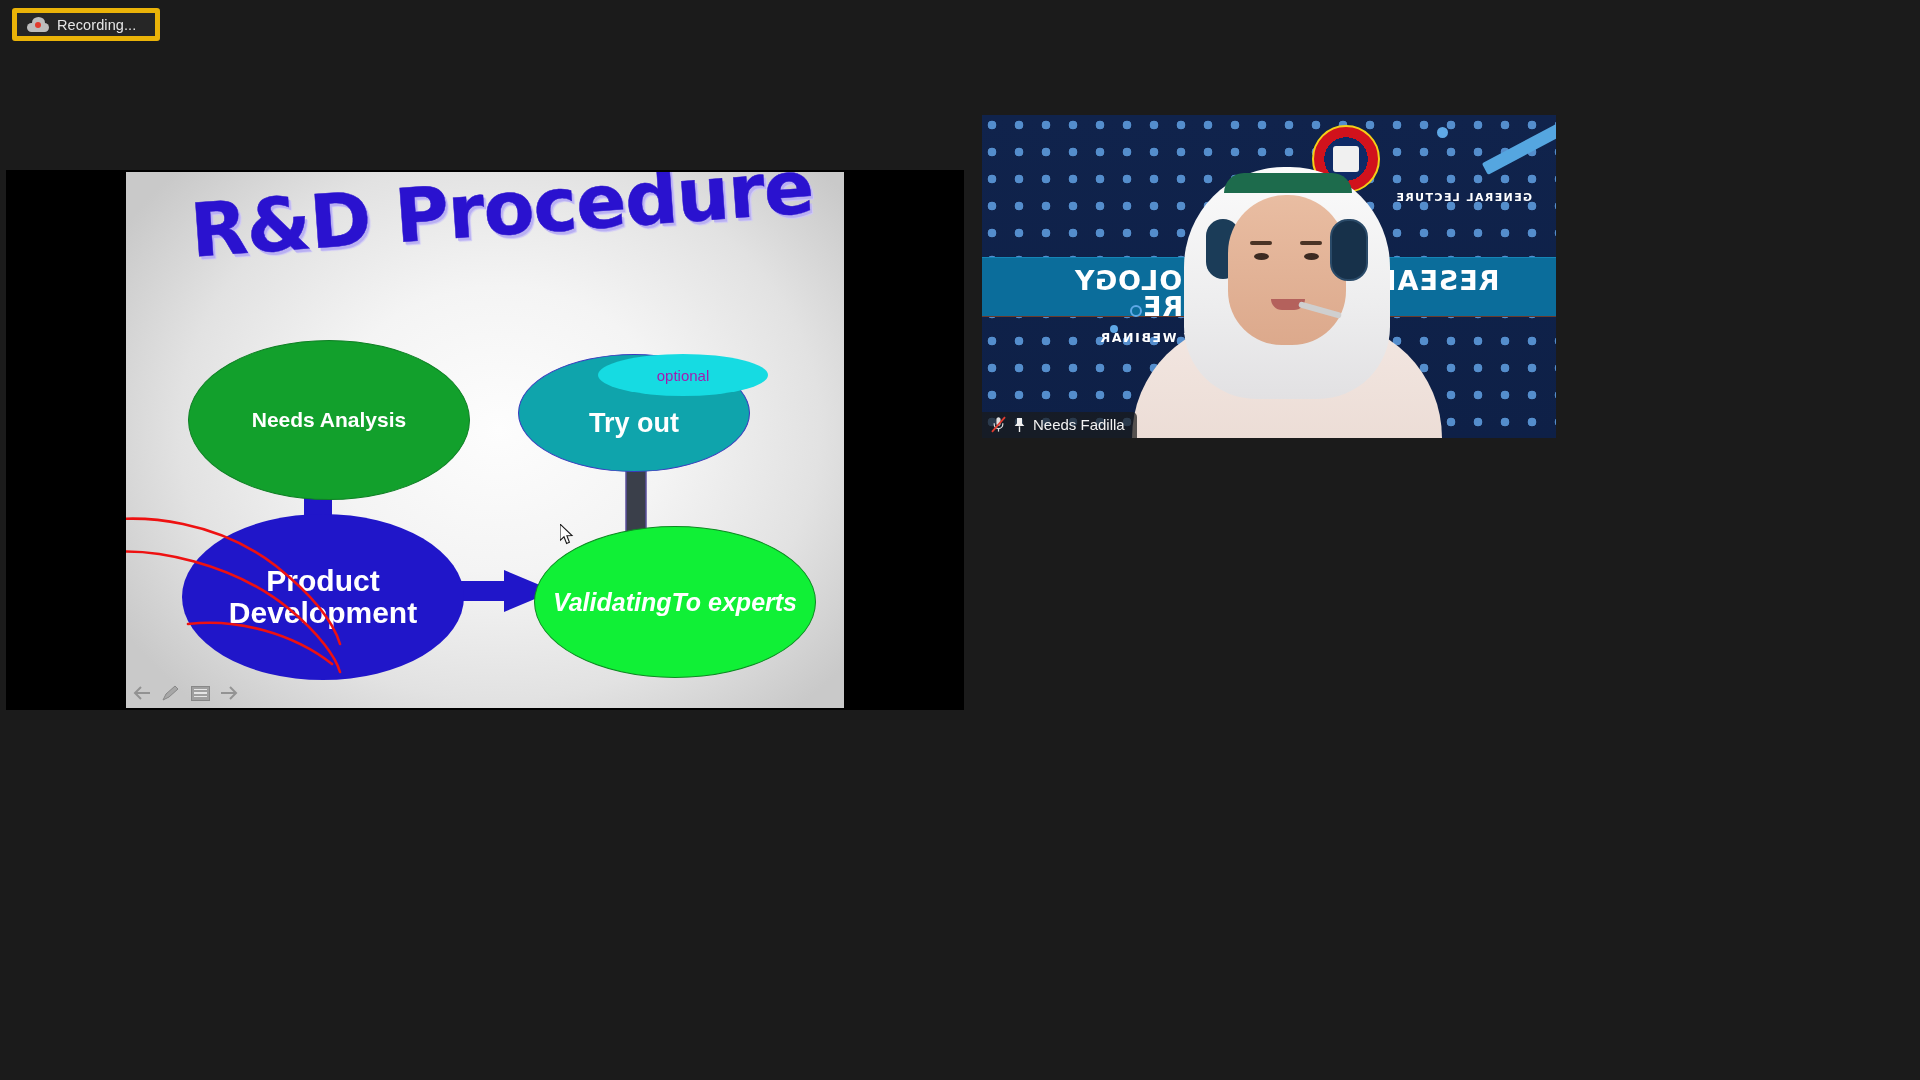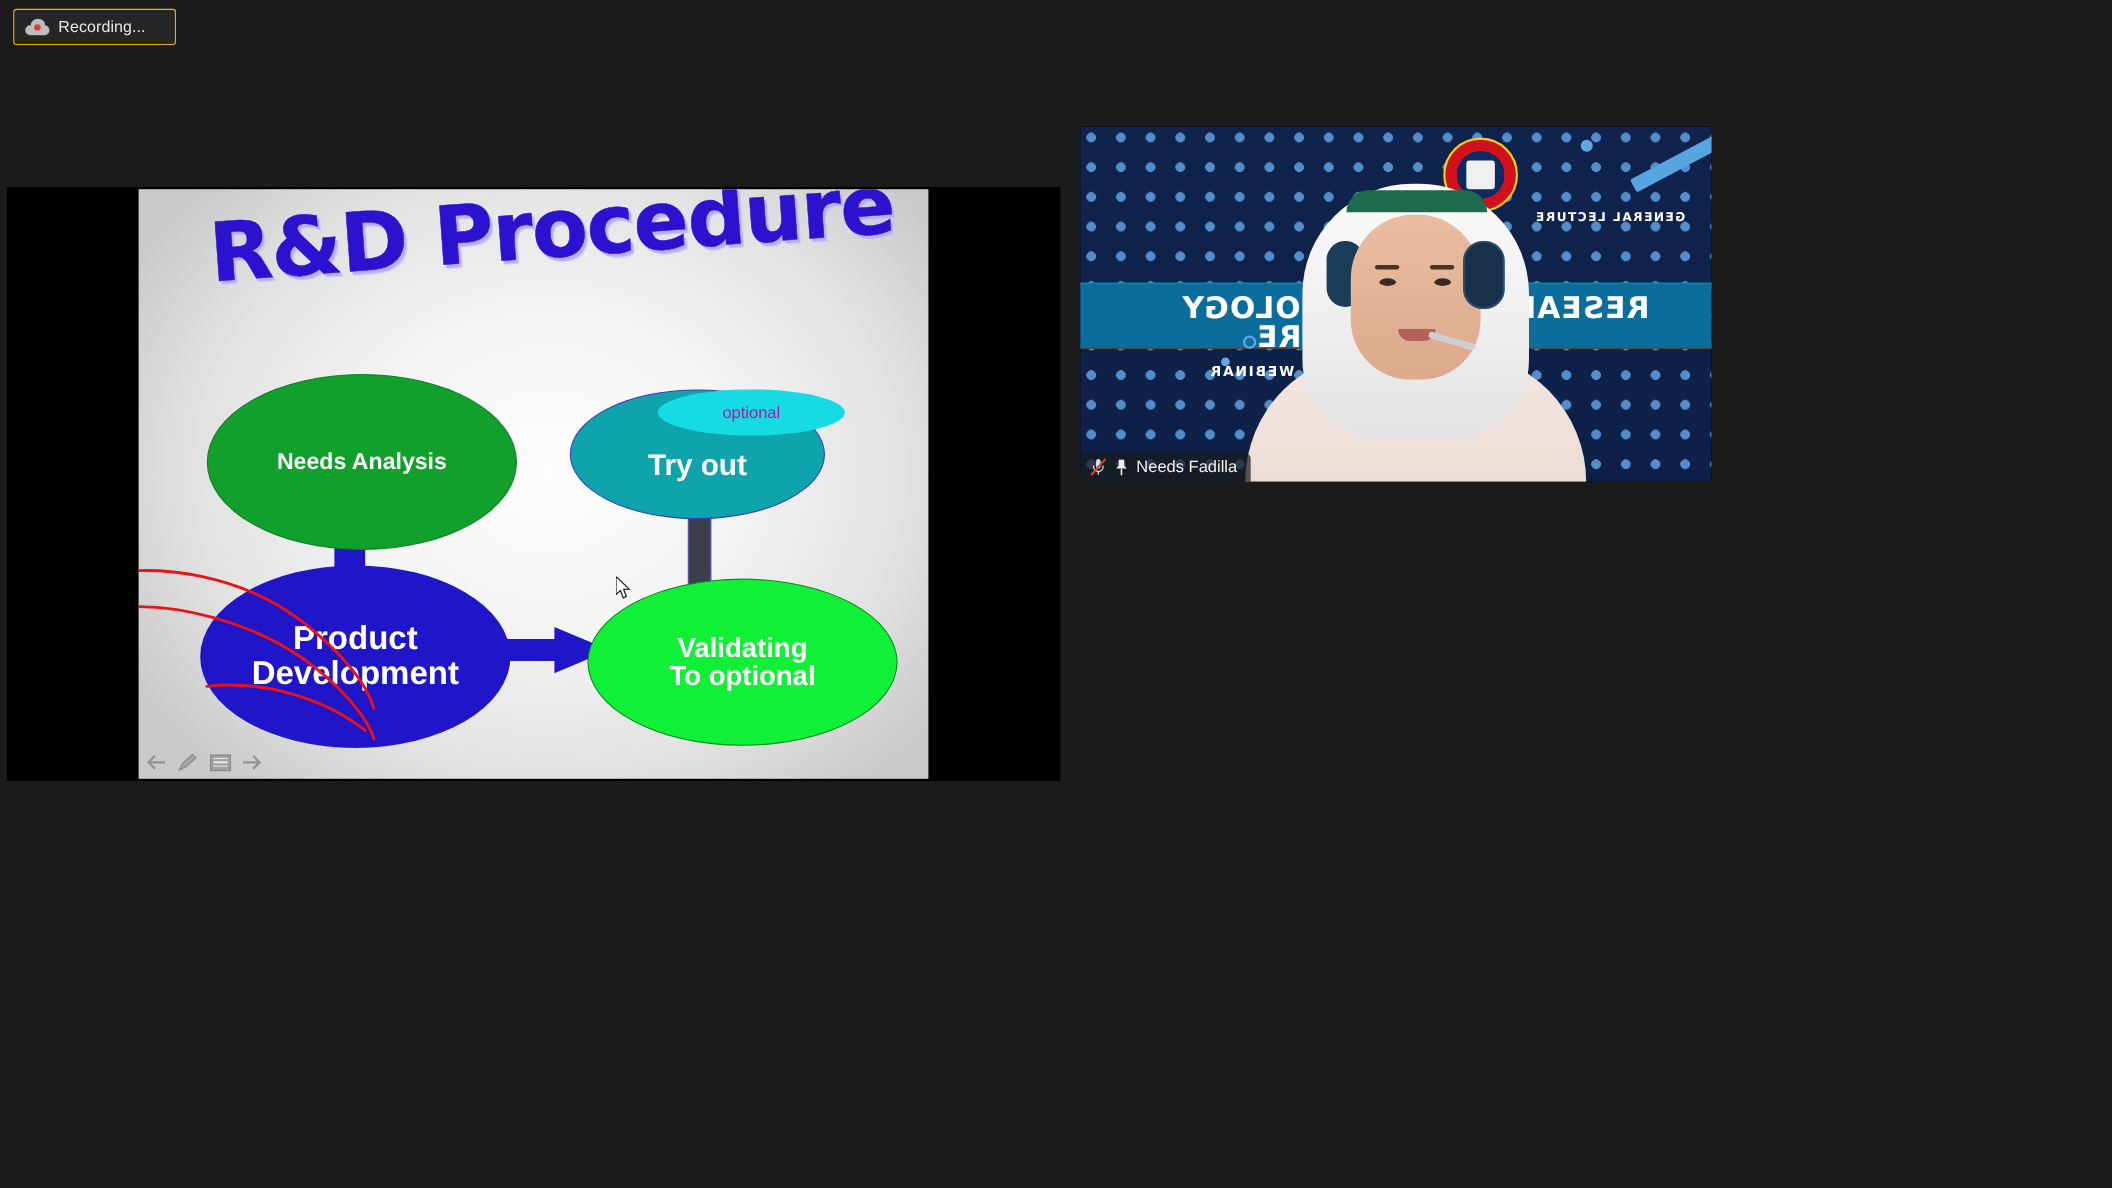--- a/index.html
+++ b/index.html
@@ -10,21 +10,21 @@
     font-family: "Liberation Sans", sans-serif;
     overflow: hidden;
   }
   #app { position: relative; width: 1920px; height: 1080px; background: #1b1b1b; }
 
   
   .rec-badge {
     position: absolute; left: 12px; top: 8px;
     width: 148px; height: 33px;
     background: #262626;
-    border: 1px solid #eab308;
+    border: 5px solid #eab308;
     border-radius: 3px;
     display: flex; align-items: center; gap: 8px;
     padding: 0 10px;
   }
   .rec-cloud { position: relative; width: 22px; height: 15px; flex: none; }
   .rec-cloud .c1 { position:absolute; left:0; bottom:0; width:22px; height:9px; background:#bdbdbd; border-radius:5px; }
   .rec-cloud .c2 { position:absolute; left:5px; top:0; width:13px; height:11px; background:#bdbdbd; border-radius:50%; }
   .rec-cloud .dot { position:absolute; left:8px; top:5px; width:6px; height:6px; background:#e23b2e; border-radius:50%; z-index:2; }
   .rec-text { color:#e6e6e6; font-size:14.5px; letter-spacing:.1px; white-space:nowrap; }
 
@@ -102,21 +102,22 @@
     font-size: 30px;
     z-index: 4;
     flex-direction: column;
   }
   .ell-validate {
     left: 408px; top: 354px; width: 282px; height: 152px;
     background: #10f036;
     border: 1px solid #0d8a22;
     font-size: 25px;
     z-index: 4;
-    flex-direction: column;
+    flex-direction: row;
+    font-style: italic;
   }
 
   
   .conn-down {
     position: absolute; left: 178px; top: 288px;
     width: 28px; height: 82px;
     background: #2016c9;
     z-index: 3;
   }
   .arrow-right {
@@ -328,21 +329,21 @@
         <span>optional</span>
       </div>
 
       <div class="ell ell-product">
         <span>Product</span>
         <span>Development</span>
       </div>
 
       <div class="ell ell-validate">
         <span>Validating</span>
-        <span>To optional</span>
+        <span>To experts</span>
       </div>
 
       <svg class="ink" viewBox="0 0 718 536">
         <g fill="none" stroke="#ee1111" stroke-width="2.6" stroke-linecap="round">
           <path d="M-42 352 C 20 338, 96 352, 150 394 C 190 426, 208 452, 214 472"></path>
           <path d="M-30 382 C 28 372, 110 394, 162 436 C 194 462, 210 486, 214 500"></path>
           <path d="M62 452 C 112 446, 168 462, 206 492"></path>
         </g>
       </svg>
 

